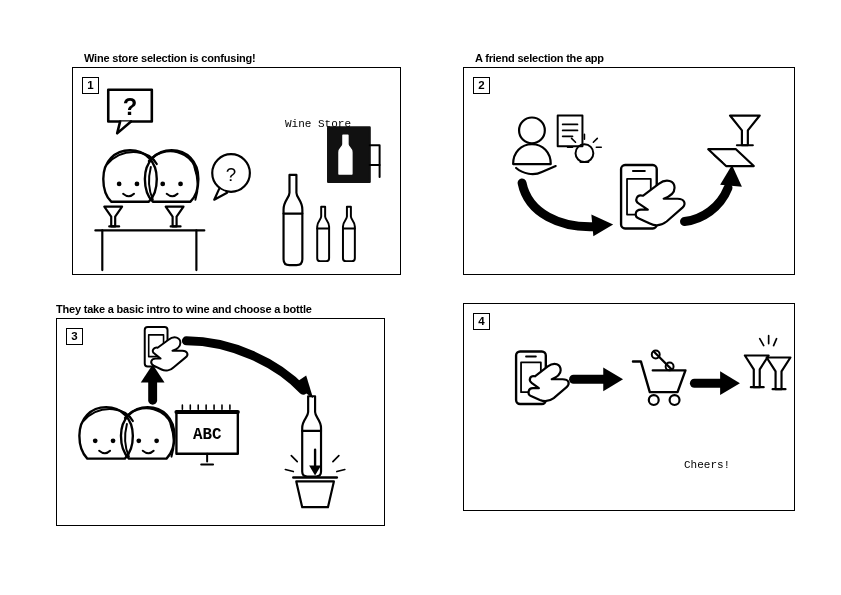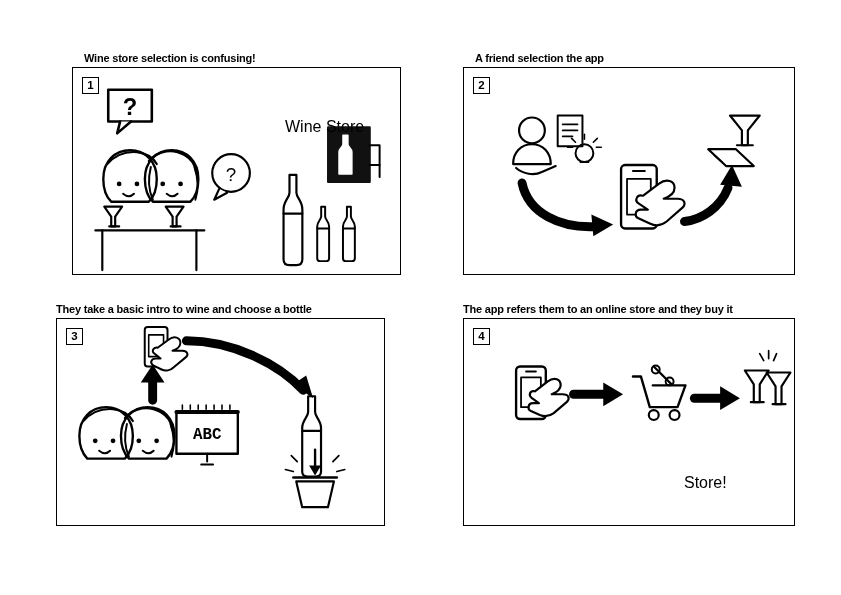--- a/index.html
+++ b/index.html
@@ -53,22 +53,22 @@
     color: #000;
   }
   .art {
     position: absolute;
     left: 0; top: 0;
     width: 100%;
     height: 100%;
   }
   .label-text {
     position: absolute;
-    font-family: Liberation Sans, sans-serif;
-    font-size: 16px;
+    font-family: Liberation Mono, monospace;
+    font-size: 11px;
     color: #000;
     white-space: nowrap;
   }
   
   #panel-1 { left: 72px;  top: 52px; }
   #panel-2 { left: 463px; top: 52px; }
   #panel-3 { left: 56px;  top: 303px; }
   #panel-4 { left: 463px; top: 303px; }
 
   #panel-1 .panel-frame { width: 329px; height: 208px; }
@@ -269,21 +269,20 @@
             <path d="M260 132 v20" stroke-width="2.4"></path>
             <path d="M254 148 l6 10 l6 -10 z" fill="#000" stroke="none"></path>
             <path d="M242 144 l-6 -6 M278 144 l6 -6 M238 154 l-8 -2 M282 154 l8 -2" stroke-width="1.7"></path>
           </g>
         </g>
       </svg>
     </div>
   </div>
 
   <div class="panel" id="panel-4">
-    <div class="panel-caption">The app refers them to an online store and they buy it</div>
     <div class="panel-frame">
       <div class="panel-number">4</div>
 
       <svg class="art" viewBox="0 0 332 208">
         <g fill="none" stroke="#000" stroke-width="2.2" stroke-linecap="round" stroke-linejoin="round">
 
           <g>
             <rect x="52" y="48" width="30" height="53" rx="4" stroke-width="2.4"></rect>
             <path d="M62 53 h10" stroke-width="1.8"></path>
             <rect x="57" y="59" width="20" height="30" stroke-width="1.8"></rect>
@@ -312,17 +311,17 @@
           <g>
             <path d="M283 52 h24 l-9 14 v18 h-6 v-18 z" stroke-width="2.2"></path>
             <path d="M289 84 h13" stroke-width="2.2"></path>
             <path d="M305 54 h24 l-9 14 v18 h-6 v-18 z" stroke-width="2.2"></path>
             <path d="M311 86 h13" stroke-width="2.2"></path>
             <path d="M302 42 l-4 -7 M312 42 l3 -7 M307 40 v-8" stroke-width="1.7"></path>
           </g>
         </g>
       </svg>
 
-      <div class="label-text cheers-label">Store!</div>
+      <div class="label-text cheers-label">Cheers!</div>
     </div>
   </div>
 
 </div>
 
 </body></html>

